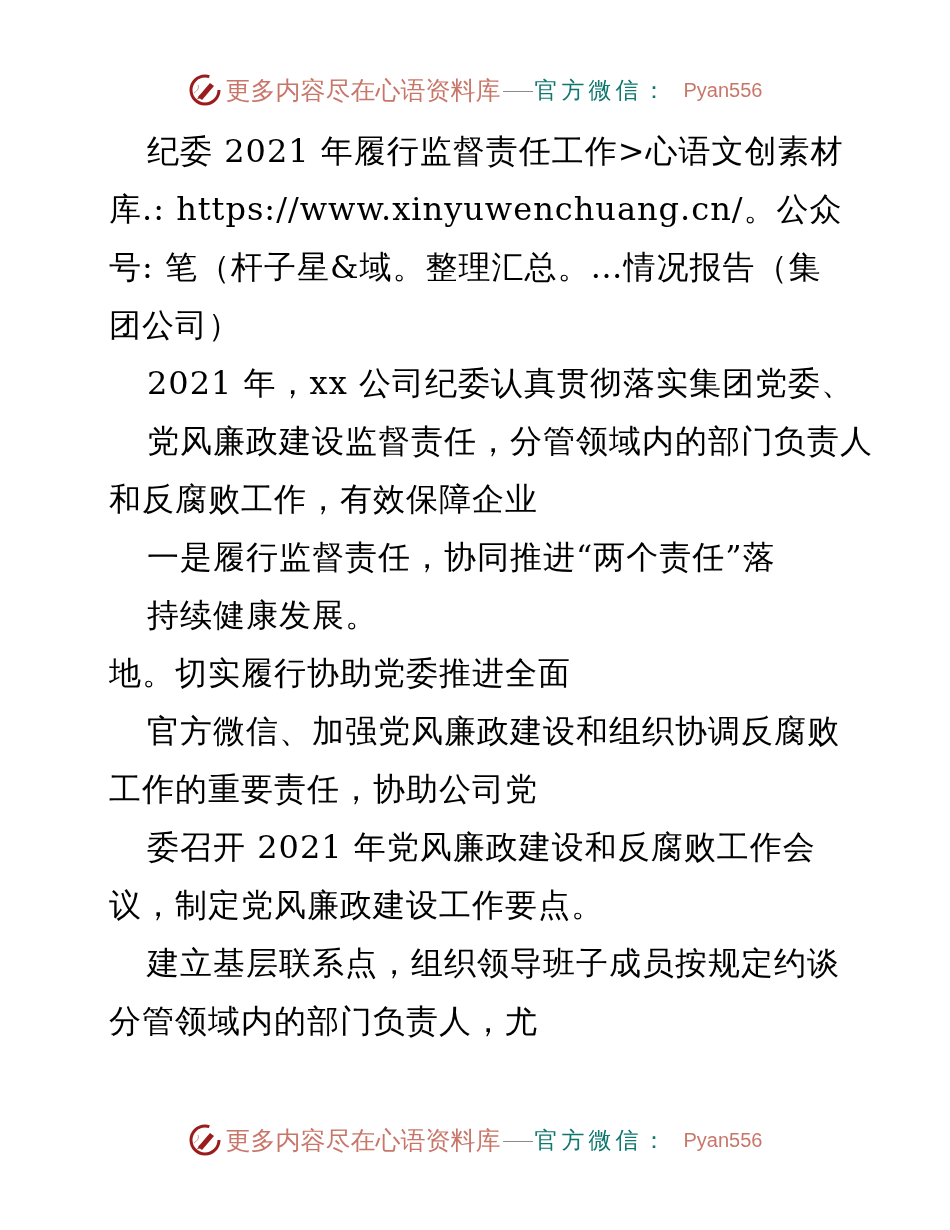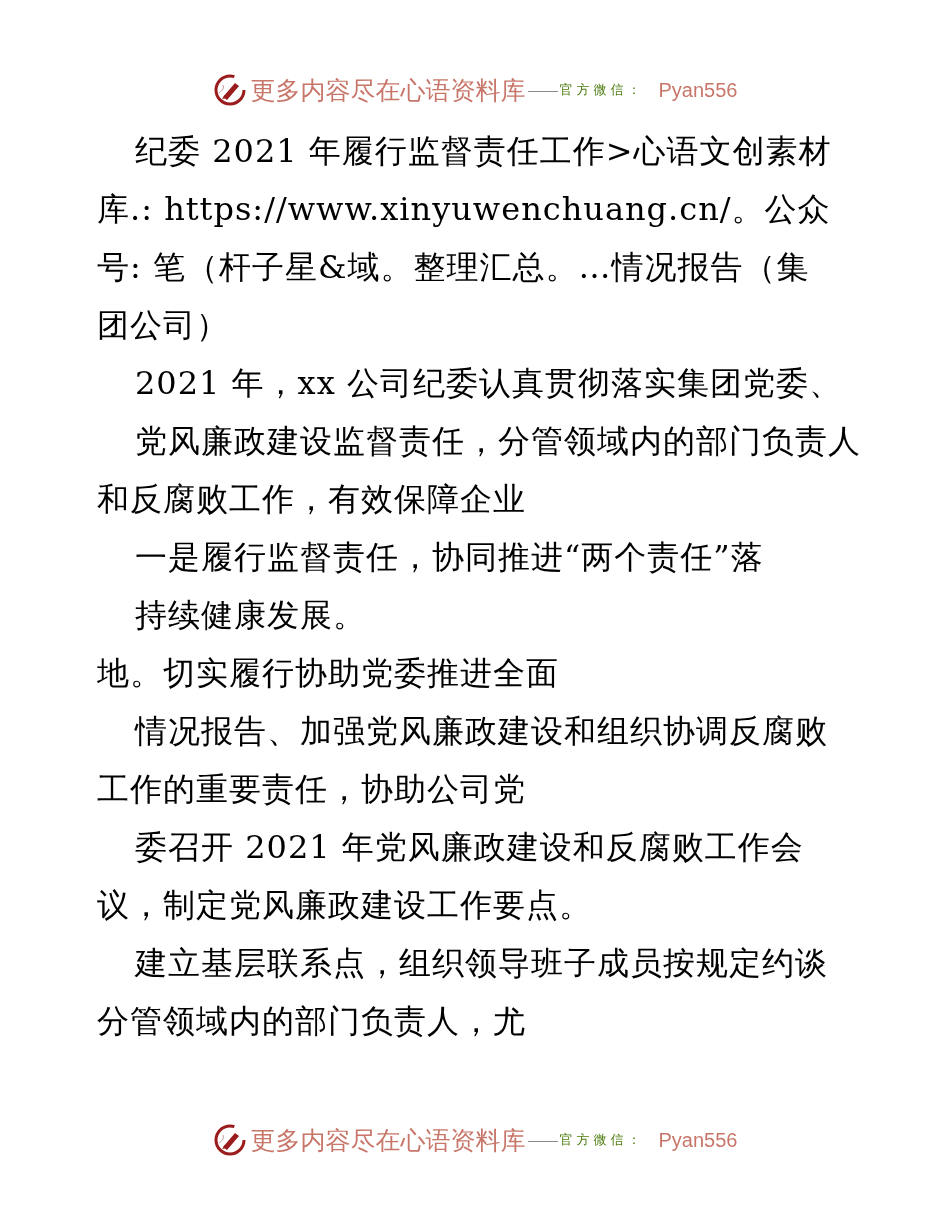--- a/index.html
+++ b/index.html
@@ -42,34 +42,34 @@
       display: inline-block;
       width: 30px;
       height: 1px;
       background: #8a8a8a;
       margin: 0 2px;
       position: relative;
       top: 1px;
     }
     .wm-text-gray {
       font-family: "DejaVu Serif", serif;
-      font-size: 13px;
-      color: #4d7c0f;
+      font-size: 23px;
+      color: #0f766e;
       letter-spacing: 4px;
     }
     .wm-id {
       font-family: "Liberation Sans", sans-serif;
       font-size: 20px;
       color: #c8766a;
       margin-left: 14px;
     }
     .content {
       position: absolute;
       top: 122px;
-      left: 97px;
+      left: 109px;
       width: 770px;
     }
     .line {
       font-family: "DejaVu Serif", serif;
       font-size: 32px;
       line-height: 58px;
       height: 58px;
       white-space: nowrap;
       letter-spacing: 1px;
     }
@@ -97,21 +97,21 @@
   <div class="line indent">纪委 2021 年履行监督责任工作&gt;心语文创素材</div>
   <div class="line">库.: https://www.xinyuwenchuang.cn/。公众</div>
   <div class="line">号: 笔（杆子星&amp;域。整理汇总。…情况报告（集</div>
   <div class="line">团公司）</div>
   <div class="line indent">2021 年，xx 公司纪委认真贯彻落实集团党委、</div>
   <div class="line indent">党风廉政建设监督责任，分管领域内的部门负责人</div>
   <div class="line">和反腐败工作，有效保障企业</div>
   <div class="line indent">一是履行监督责任，协同推进“两个责任”落</div>
   <div class="line indent">持续健康发展。</div>
   <div class="line">地。切实履行协助党委推进全面</div>
-  <div class="line indent">情况报告、加强党风廉政建设和组织协调反腐败</div>
+  <div class="line indent">官方微信、加强党风廉政建设和组织协调反腐败</div>
   <div class="line">工作的重要责任，协助公司党</div>
   <div class="line indent">委召开 2021 年党风廉政建设和反腐败工作会</div>
   <div class="line">议，制定党风廉政建设工作要点。</div>
   <div class="line indent">建立基层联系点，组织领导班子成员按规定约谈</div>
   <div class="line">分管领域内的部门负责人，尤</div>
 </div>
 
 <div class="watermark bottom">
   <svg class="wm-logo" viewBox="0 0 34 34">
     <circle cx="17" cy="17" r="14" fill="none" stroke="#9b1c1c" stroke-width="3" stroke-dasharray="70 18"></circle>

